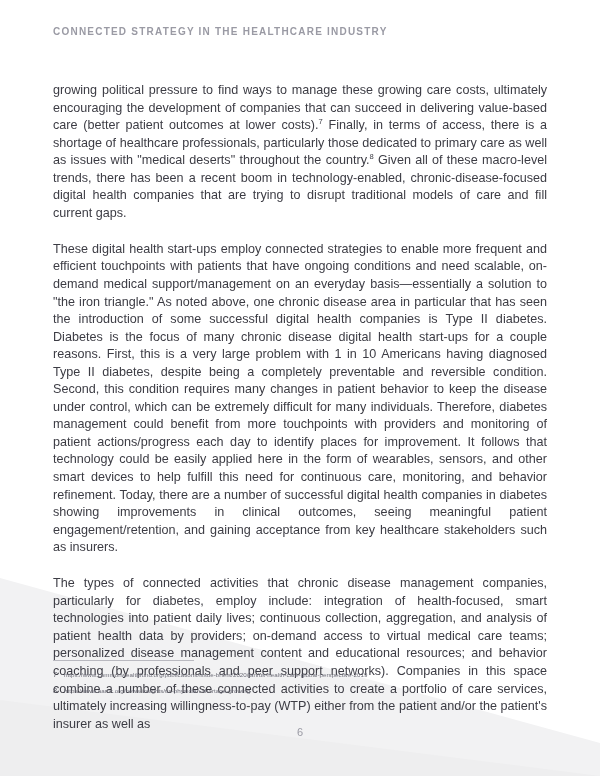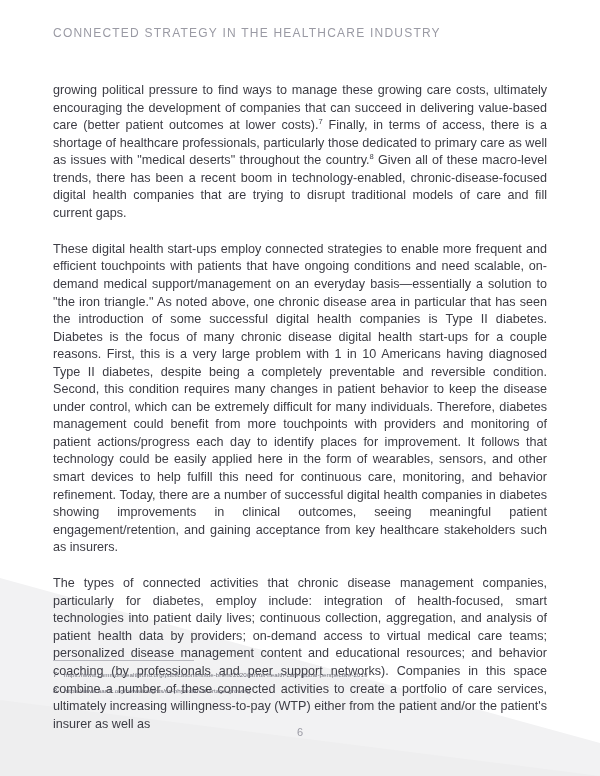--- a/index.html
+++ b/index.html
@@ -33,26 +33,26 @@
     position: absolute;
     inset: 0;
     z-index: 1;
   }
 
   
   #running-header {
     position: absolute;
     left: 53px;
     top: 26px;
-    font-size: 12px;
+    font-size: 10px;
     letter-spacing: 1.22px;
     color: #9a9aa4;
     text-transform: uppercase;
     white-space: nowrap;
-    font-weight: 400;
+    font-weight: 700;
   }
 
   
   #body-column {
     position: absolute;
     left: 53px;
     top: 82px;
     width: 494px;
   }
   .body-paragraph {

